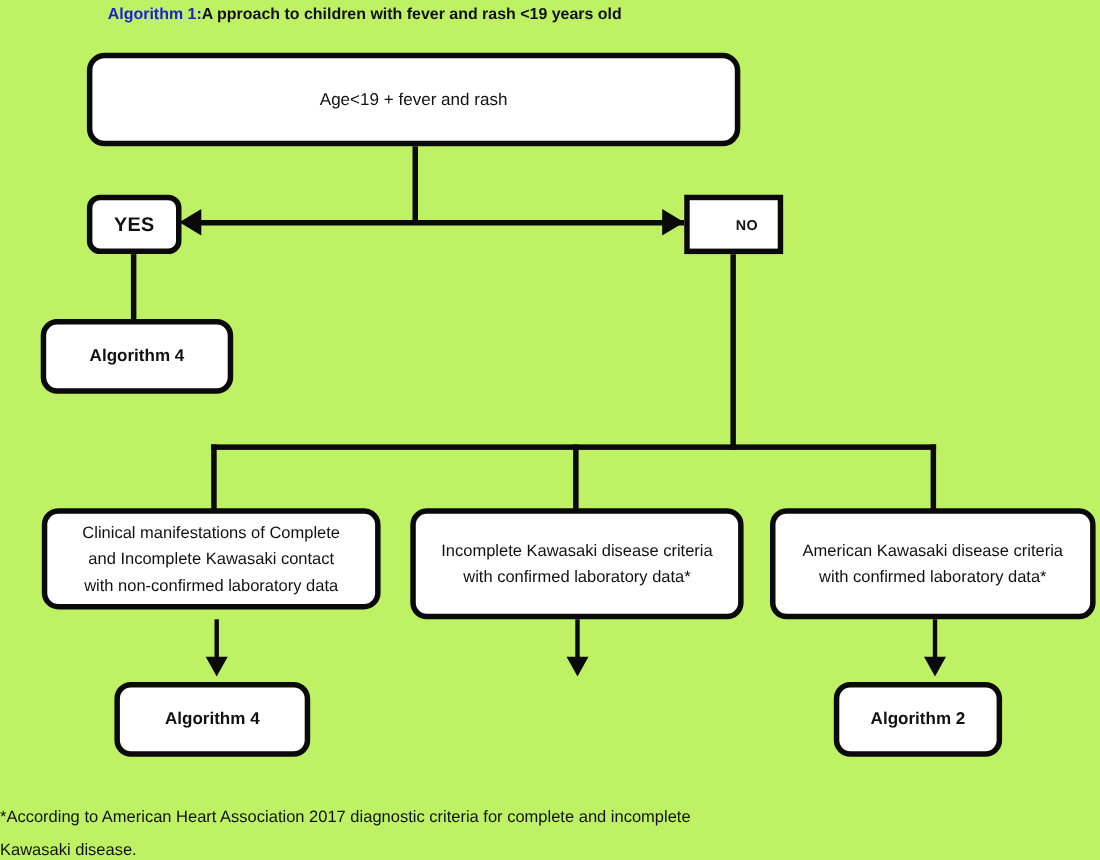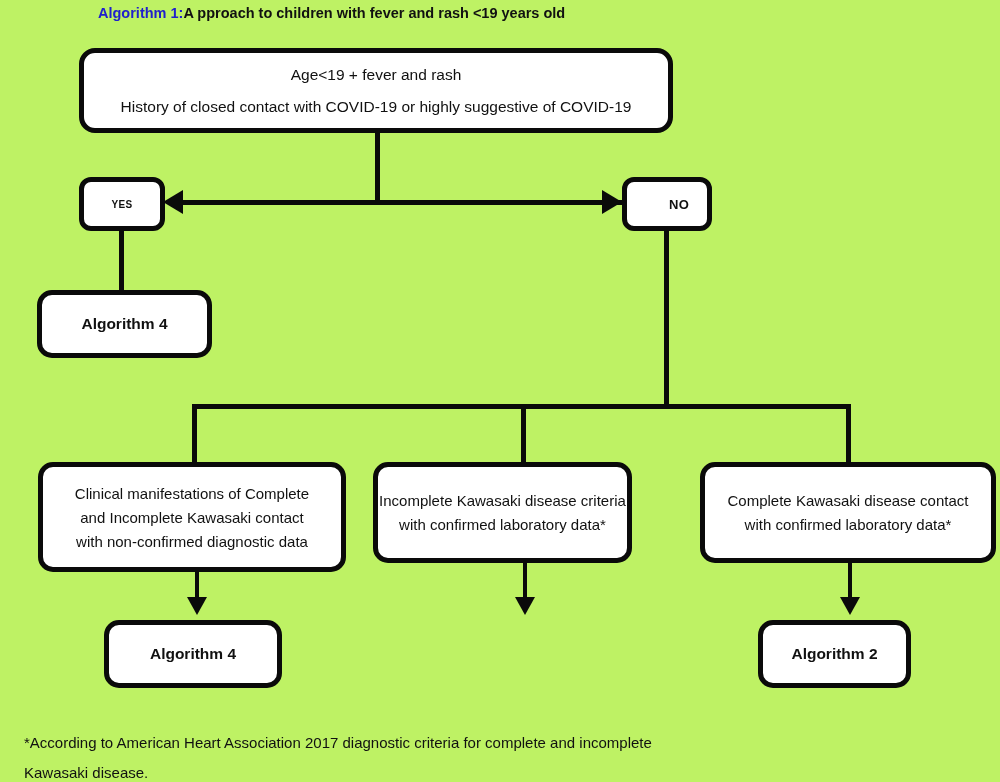--- a/index.html
+++ b/index.html
@@ -53,44 +53,44 @@
     left: 79px;  top: 48px;  width: 594px; height: 85px;
     border-radius: 16px;
     font-size: 15.5px;
   }
   #box-root .ln + .ln { margin-top: 14px; }
 
   
   #box-yes {
     left: 79px;  top: 177px; width: 86px;  height: 54px;
     border-radius: 12px;
-    font-size: 10px; font-weight: bold;
+    font-size: 18px; font-weight: bold;
     letter-spacing: .3px;
   }
   #box-no {
     left: 622px; top: 177px; width: 90px;  height: 54px;
-    border-radius: 12px;
+    border-radius: 0;
     font-size: 13px; font-weight: bold;
     letter-spacing: .3px;
     padding-left: 24px;
   }
 
   
   #box-algo4-yes {
     left: 37px;  top: 290px; width: 175px; height: 68px;
     font-size: 15.5px; font-weight: bold;
   }
 
   
   #box-crit-left {
-    left: 38px;  top: 462px; width: 308px; height: 110px;
+    left: 38px;  top: 462px; width: 308px; height: 92px;
     font-size: 15px;
   }
   #box-crit-mid {
-    left: 373px; top: 462px; width: 259px; height: 101px;
+    left: 373px; top: 462px; width: 303px; height: 101px;
     font-size: 15px;
   }
   #box-crit-right {
     left: 700px; top: 462px; width: 296px; height: 101px;
     font-size: 15px;
   }
   .node.crit .ln + .ln { margin-top: 7px; }
 
   
   #box-algo4-bot {
@@ -167,21 +167,21 @@
   
   #footnote {
     position: absolute;
     left: 0px;
     top: 728px;
     width: 700px;
     font-size: 15px;
     line-height: 30px;
     color: #111111;
   }
-  #footnote .fn-ln { display: block; white-space: nowrap; margin-left: 24px; }
+  #footnote .fn-ln { display: block; white-space: nowrap; }
 </style>
 </head>
 <body>
 
 <div id="canvas">
 
   <div id="title">
     <span class="algo-label">Algorithm 1:</span><span class="algo-text">A pproach to children with fever and rash &lt;19 years old</span>
   </div>
 
@@ -193,48 +193,47 @@
   <div class="conn vline" id="c-yes-down"></div>
   <div class="conn vline" id="c-no-down"></div>
 
   <div class="conn hline" id="c-dist-bar"></div>
   <div class="conn vline" id="c-drop-left"></div>
   <div class="conn vline" id="c-drop-mid"></div>
   <div class="conn vline" id="c-drop-right"></div>
 
   <div class="node" id="box-root">
     <span class="ln">Age&lt;19 + fever and rash</span>
-    <span class="ln">History of closed contact with COVID-19 or highly suggestive of COVID-19</span>
   </div>
 
   <div class="node" id="box-yes">
     <span class="ln">YES</span>
   </div>
 
   <div class="node" id="box-no">
     <span class="ln">NO</span>
   </div>
 
   <div class="node" id="box-algo4-yes">
     <span class="ln">Algorithm 4</span>
   </div>
 
   <div class="node crit" id="box-crit-left">
     <span class="ln">Clinical manifestations of Complete</span>
     <span class="ln">and Incomplete Kawasaki contact</span>
-    <span class="ln">with non-confirmed diagnostic data</span>
+    <span class="ln">with non-confirmed laboratory data</span>
   </div>
 
   <div class="node crit" id="box-crit-mid">
     <span class="ln">Incomplete Kawasaki disease criteria</span>
     <span class="ln">with confirmed laboratory data*</span>
   </div>
 
   <div class="node crit" id="box-crit-right">
-    <span class="ln">Complete Kawasaki disease contact</span>
+    <span class="ln">American Kawasaki disease criteria</span>
     <span class="ln">with confirmed laboratory data*</span>
   </div>
 
   <div class="arrow down-arrow" id="a-crit-left-down">
     <div class="arrow-stem"></div>
     <div class="arrow-head"></div>
   </div>
   <div class="arrow down-arrow" id="a-crit-mid-down">
     <div class="arrow-stem"></div>
     <div class="arrow-head"></div>

